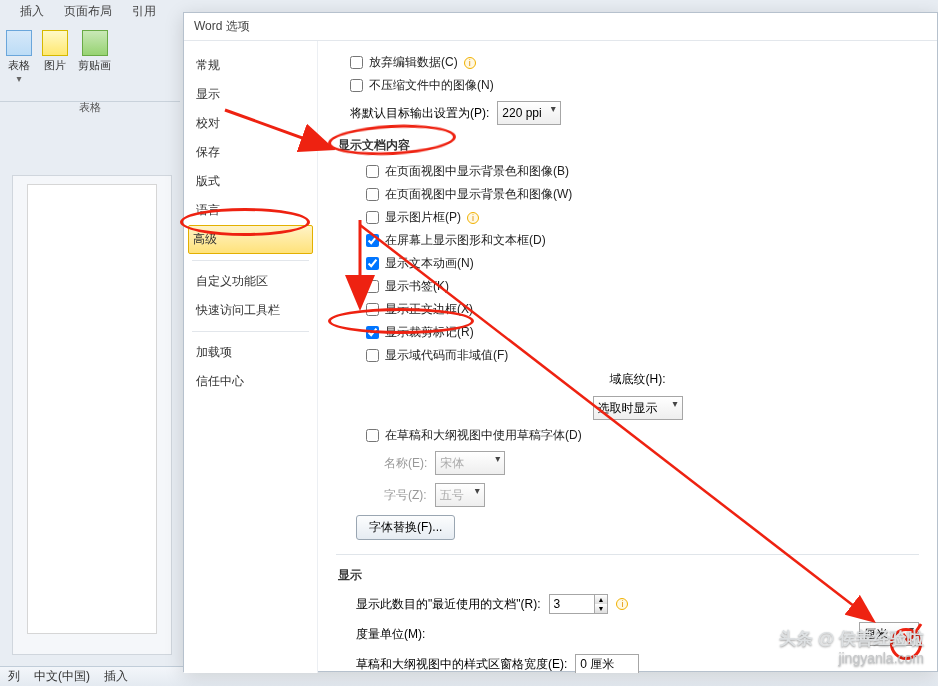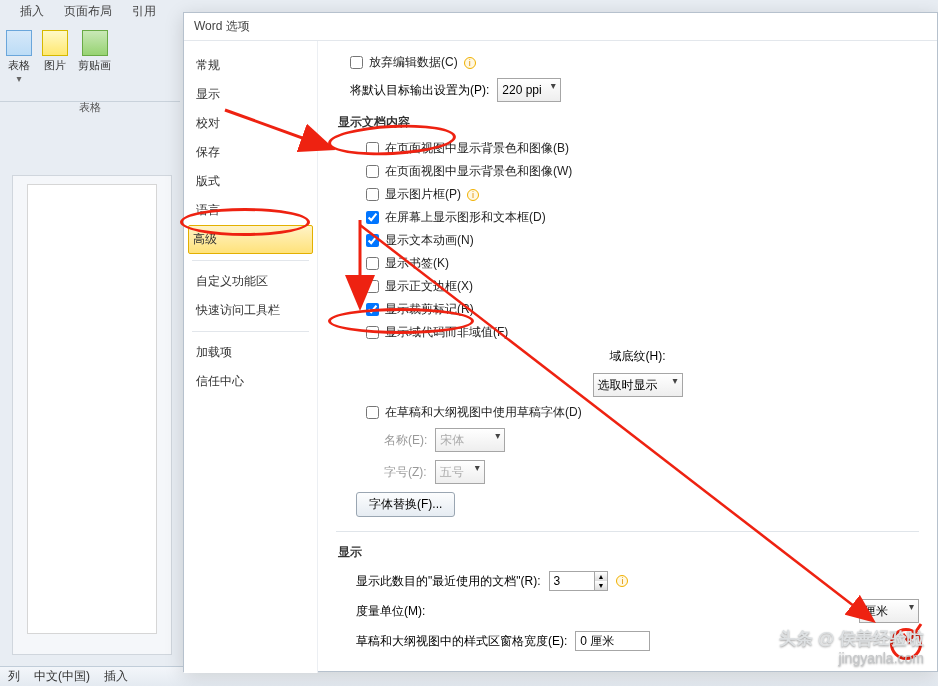--- a/index.html
+++ b/index.html
@@ -142,21 +142,21 @@
   align-items:center;
 }
 .sel::after {
   content:"▾"; position:absolute; right:4px; top:1px; color:#444; font-size:10px;
 }
 .tinput {
   border: 1px solid #a6a6a6;
   padding: 1px 4px;
   font-size: 12px;
   height: 20px;
-  width: 75px;
+  width: 64px;
   background:#fff;
 }
 .btn {
   border:1px solid #9aa6b2;
   background: linear-gradient(#fcfdfe,#e6ecf2);
   padding: 3px 12px;
   border-radius:3px;
   font-size:12px;
 }
 .spinner { display:inline-flex; align-items:center;}
@@ -248,20 +248,24 @@
       <div class="sidebar-item">加载项</div>
       <div class="sidebar-item">信任中心</div>
     </div>
 
     <div class="content">
       <div class="chk-row">
         <input type="checkbox" style="">
         <span>放弃编辑数据(C)</span>
         <span class="info-icon">i</span>
       </div>
+      <div class="chk-row">
+        <input type="checkbox" style="">
+        <span>不压缩文件中的图像(N)</span>
+      </div>
       <div class="lbl-row">
         <span>将默认目标输出设置为(P):</span>
         <span class="sel">220 ppi</span>
       </div>
 
       <div class="section-heading">显示文档内容</div>
 
       <div class="chk-row indent2">
           <input type="checkbox" style="">
           <span>在页面视图中显示背景色和图像(B)</span>

